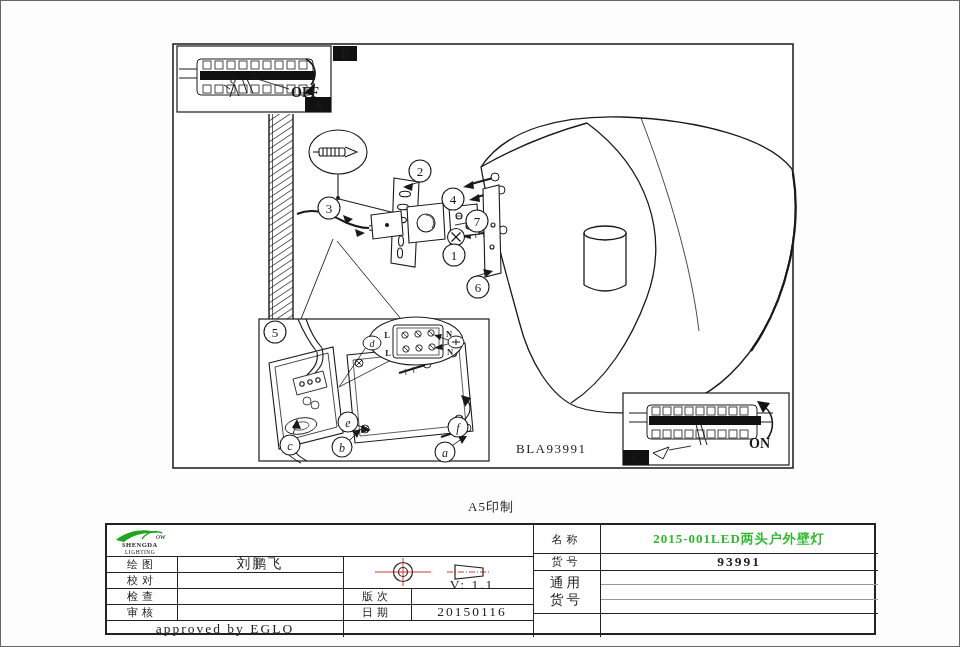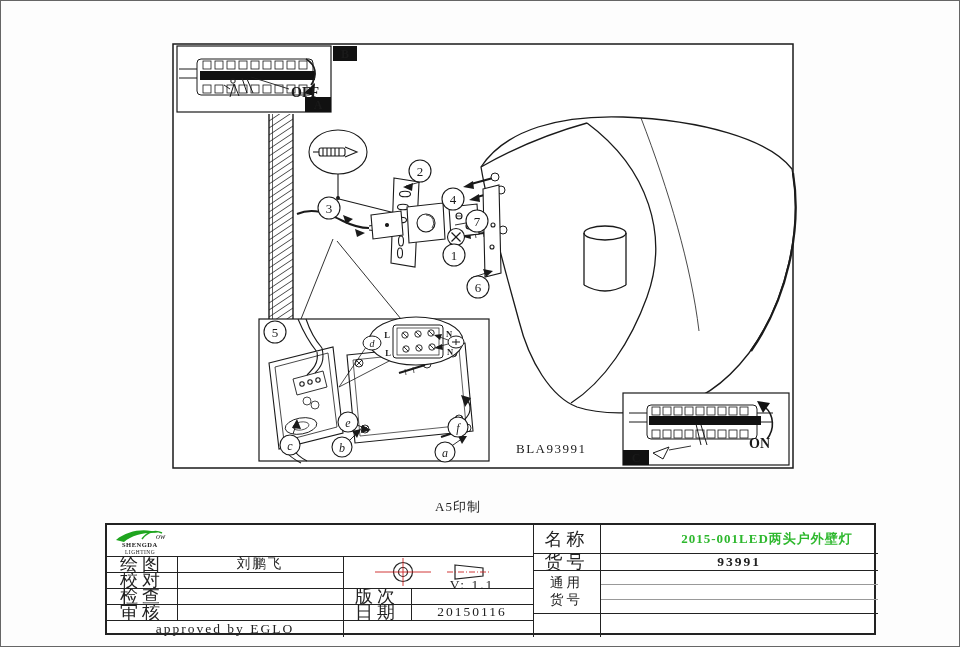--- a/index.html
+++ b/index.html
@@ -6,23 +6,23 @@
   #canvas{position:relative;width:960px;height:647px;background:#fdfdfd;border:1px solid #666;box-sizing:border-box;font-family:"Liberation Serif",serif;overflow:hidden;}
   svg text{font-family:"Liberation Serif",serif;fill:#1a1a1a;}
   .note{position:absolute;color:#222;}
   
   #tblock{position:absolute;left:104px;top:522px;width:771px;height:112px;border:2px solid #222;box-sizing:border-box;background:#fff;padding-left:35px;}
   .vl,.hl{position:absolute;background:#222;}
   .vl{width:1px;} .hl{height:1px;}
   .hl.gray{background:#999;}
   .cell{position:absolute;display:flex;align-items:center;justify-content:center;color:#222;white-space:nowrap;overflow:hidden;}
   .company{font-size:24px;font-weight:600;letter-spacing:7px;}
-  .lab{font-size:18px;letter-spacing:4px;}
+  .lab{font-size:11px;letter-spacing:4px;}
   .val{font-size:13.5px;letter-spacing:2px;}
-  .green{color:#2eb82e;font-weight:bold;font-size:13px;letter-spacing:1px;margin-left:28px;}
+  .green{color:#2eb82e;font-weight:bold;font-size:13px;letter-spacing:1px;}
   .bold{font-weight:bold;}
   .twoline{flex-direction:column;line-height:1.25;letter-spacing:3px;font-size:13.5px;}
 </style>
 </head>
 <body>
 
 <div id="canvas">
 
 <svg width="960" height="647" viewBox="0 0 960 647" style="position:absolute;left:0;top:0;">
   <defs>
@@ -376,21 +376,21 @@
       <path d="M463,419 C470,413 471,405 466,399" fill="none" stroke="#1a1a1a" stroke-width="1.2"></path>
           <polygon points="460,394 470,397 464,406" fill="#1a1a1a"></polygon>
       <circle cx="457" cy="426" r="10" fill="#fff" stroke="#1a1a1a" stroke-width="1.1"></circle>
       <text x="457" y="430.5" text-anchor="middle">f</text>
     </g>
   </g>
 
   <text x="515" y="452" font-size="13" letter-spacing="1.5">BLA93991</text>
 </svg>
 
-<div class="note" style="left:434px;top:497px;font-size:13px;letter-spacing:1px;">A5印制</div>
+<div class="note" style="left:467px;top:497px;font-size:13px;letter-spacing:1px;">A5印制</div>
 
 <div id="tblock">
 
   <div class="hl" style="left:0;top:31px;width:426px;"></div>
   <div class="hl" style="left:0;top:47px;width:236px;"></div>
   <div class="hl" style="left:0;top:63px;width:426px;"></div>
   <div class="hl" style="left:0;top:79px;width:426px;"></div>
   <div class="hl" style="left:0;top:95px;width:426px;"></div>
   <div class="vl" style="left:70px;top:31px;height:64px;"></div>
   <div class="vl" style="left:236px;top:31px;height:81px;"></div>

